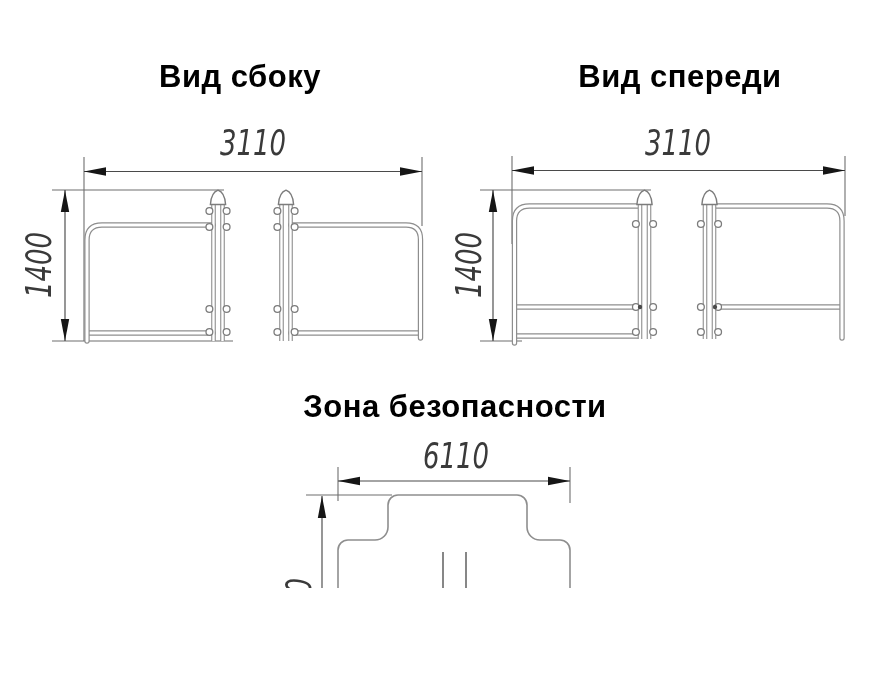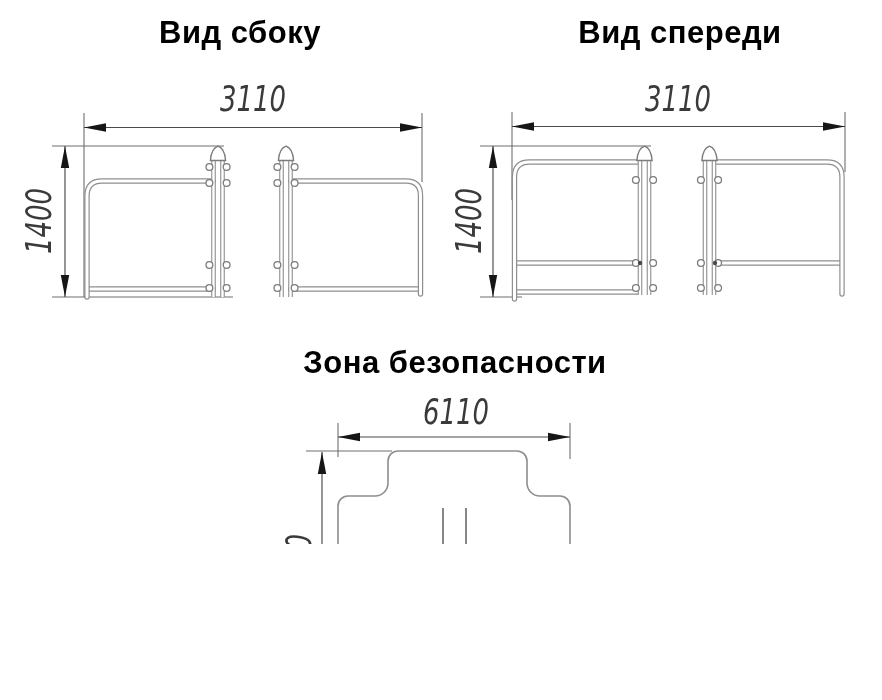--- a/index.html
+++ b/index.html
@@ -1,16 +1,16 @@
 <!DOCTYPE html>
 <html><head>
 <meta charset="utf-8">
 <style>
   html,body{margin:0;padding:0;background:#fff;}
-  .stage{position:relative;width:882px;height:544px;background:#fff;overflow:hidden;}
+  .stage{position:relative;width:882px;height:544px;background:#fff;overflow:hidden;margin-top:44px;}
   svg{display:block;}
   
   .tube-o{stroke:#8e8e8e;stroke-width:5.4;fill:none;stroke-linecap:round;stroke-linejoin:round;}
   .tube-i{stroke:#ffffff;stroke-width:3;fill:none;stroke-linecap:round;stroke-linejoin:round;}
   .post-o{stroke:#8e8e8e;stroke-width:4.6;fill:none;stroke-linecap:butt;}
   .post-i{stroke:#ffffff;stroke-width:2.4;fill:none;stroke-linecap:butt;}
   .bolt{fill:#ffffff;stroke:#7c7c7c;stroke-width:1.3;}
   .dome{fill:#ffffff;stroke:#7c7c7c;stroke-width:1.4;}
   .jdot{fill:#4a4a4a;stroke:none;}
   

